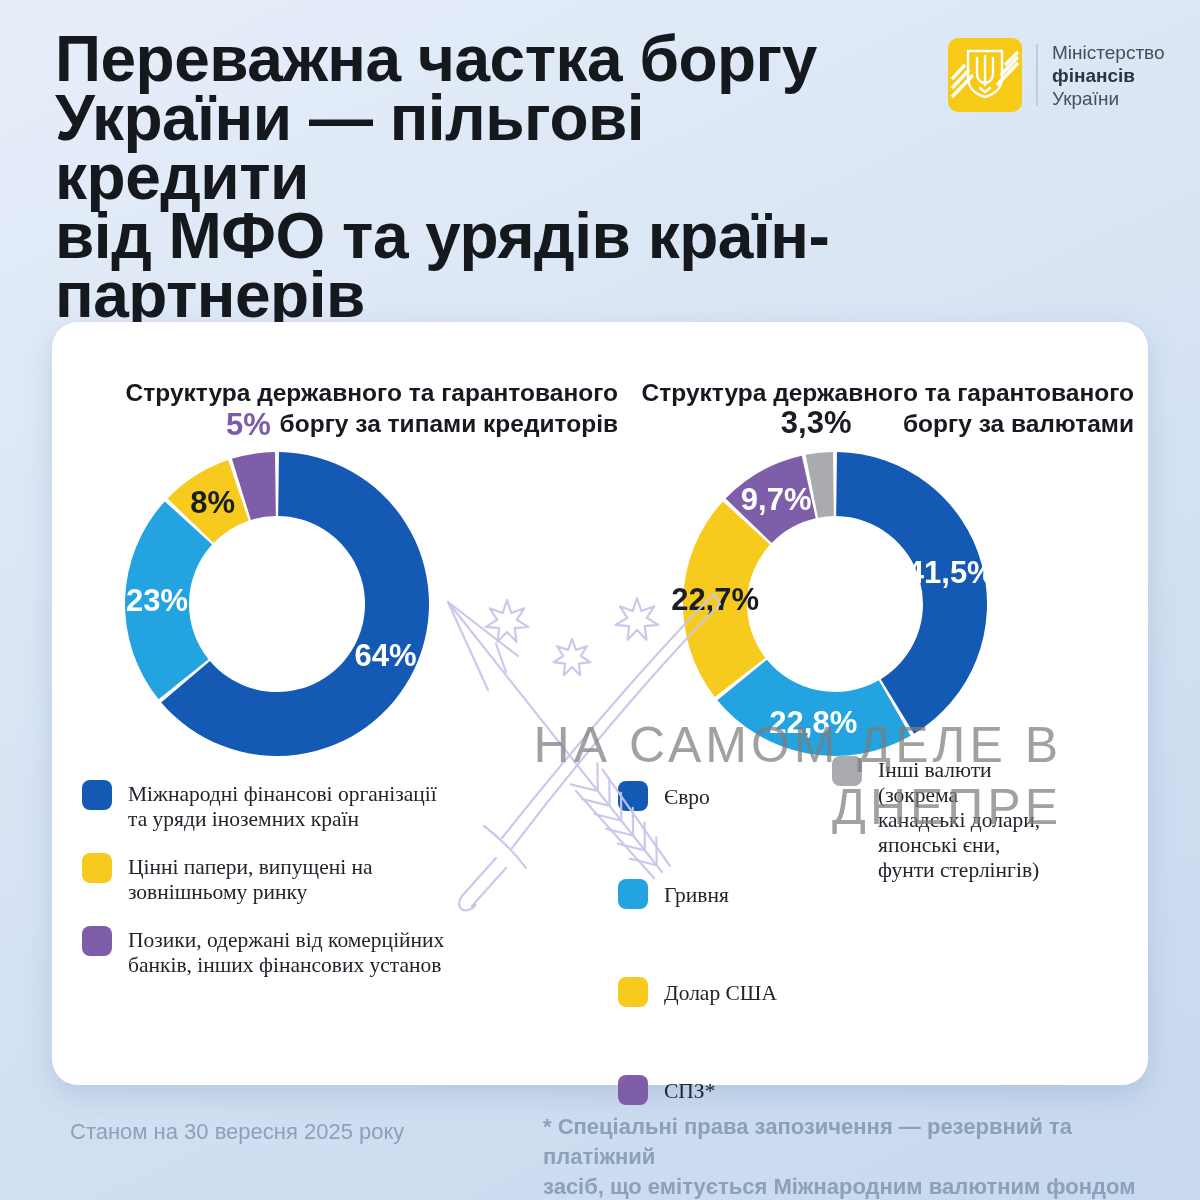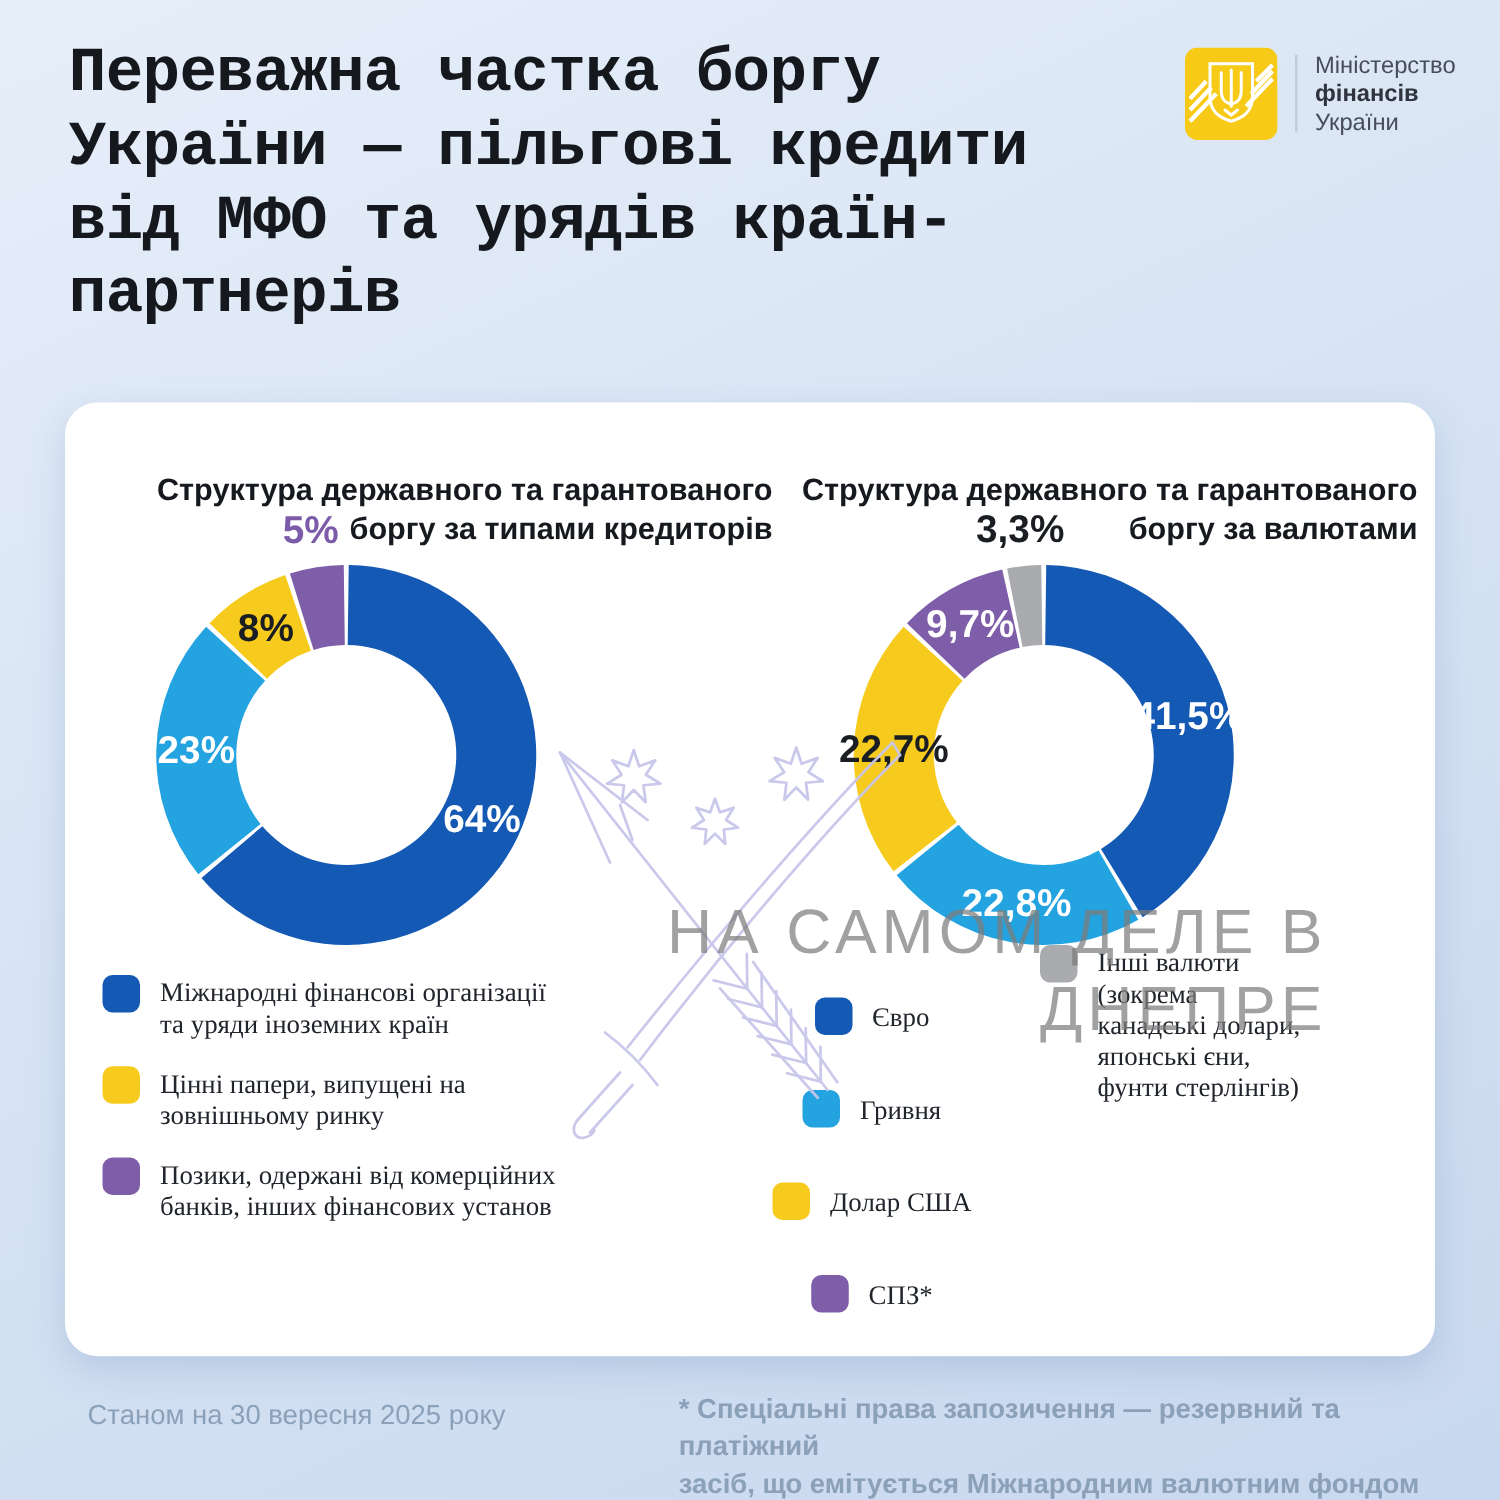--- a/index.html
+++ b/index.html
@@ -6,22 +6,22 @@
   body{
     width:1200px;height:1200px;position:relative;overflow:hidden;
     font-family:"Liberation Sans","DejaVu Sans",sans-serif;
     background:linear-gradient(155deg,#e6eef9 0%,#d8e4f4 45%,#c8d8ee 100%);
     -webkit-font-smoothing:antialiased;
   }
   .abs{position:absolute;}
   
   .page-title{
     left:55px;top:30px;width:860px;margin:0;
-    font-size:50px;line-height:59px;font-weight:700;color:#15181d;
-    letter-spacing:-0.5px;white-space:pre-line;font-family:Liberation Mono, monospace;
+    font-size:64px;line-height:59px;font-weight:700;color:#15181d;
+    letter-spacing:-0.5px;white-space:pre-line;
   }
   .logo{left:948px;top:36px;width:230px;height:78px;display:flex;align-items:center;gap:14px;}
   .logo-emblem{width:74px;height:74px;flex:0 0 auto;}
   .logo-divider{width:2px;height:62px;background:#c3cbd8;flex:0 0 auto;}
   .logo-text{font-size:19px;line-height:23px;color:#42485372;color:#474d59;}
   .logo-text .b{font-weight:700;color:#2e333d;}
   
   .card{
     left:52px;top:322px;width:1096px;height:763px;background:#ffffff;
     border-radius:26px;box-shadow:0 10px 28px rgba(110,140,185,.28);
@@ -35,21 +35,21 @@
   .donut{position:absolute;width:420px;height:420px;top:72px;z-index:2;}
   .donut.d0{left:15px;}
   .donut.d1{left:573px;}
   .slice-label{font-size:31px;font-weight:700;font-family:"Liberation Sans","DejaVu Sans",sans-serif;}
   
   .legend{position:absolute;display:flex;flex-direction:column;z-index:2;}
   .legend-item{display:flex;align-items:flex-start;gap:16px;font-family:Liberation Serif, serif;}
   .swatch{width:30px;height:30px;border-radius:8px;flex:0 0 auto;margin-top:-2px;}
   .legend-label{font-size:21.5px;line-height:25px;color:#20242b;white-space:pre-line;}
   .legend-left{left:30px;top:460px;gap:23px;width:470px;}
-  .legend-r1{left:566px;top:478px;gap:46px;align-items:center;}
+  .legend-r1{left:566px;top:461px;gap:70px;}
   .legend-r2{left:780px;top:436px;justify-content:center;}
   .legend-r1 .legend-item{align-items:center;}
   
   .wm-text{
     left:0;top:392px;width:1010px;text-align:right;z-index:5;pointer-events:none;
     font-size:50px;line-height:62px;letter-spacing:4px;color:#7d7d7d;opacity:.72;
     white-space:pre-line;
   }
   .wm-graphic{left:348px;top:248px;width:360px;height:380px;z-index:4;opacity:.95;pointer-events:none;position:absolute;}
   

